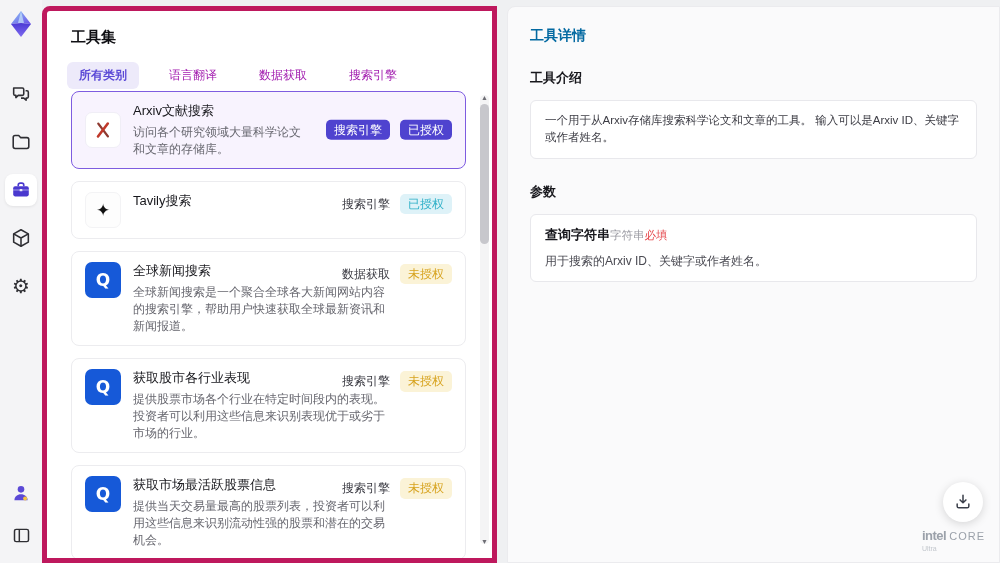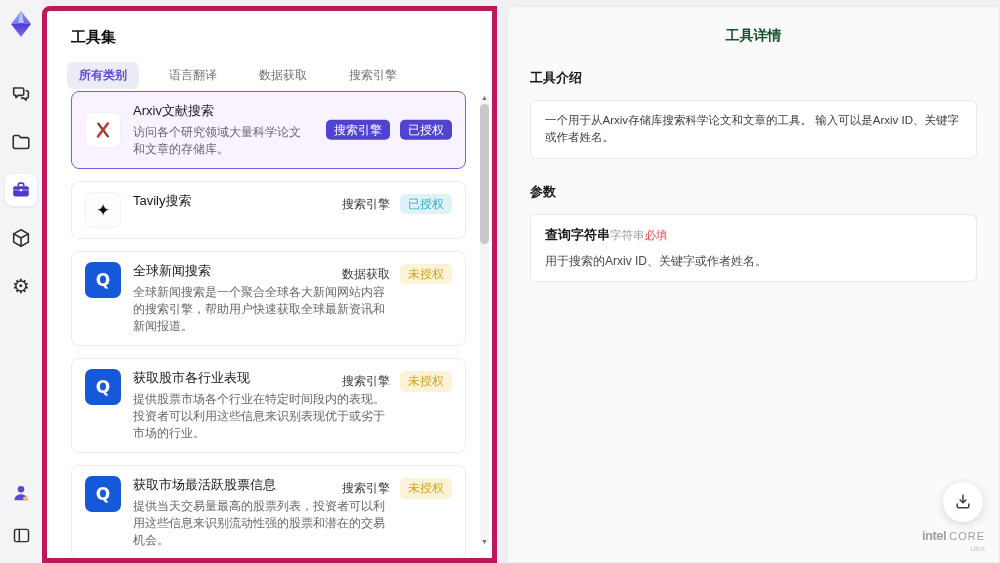--- a/index.html
+++ b/index.html
@@ -12,21 +12,21 @@
   .rail-nav { display:flex; flex-direction:column; align-items:center; gap:16px; }
   .rail-item { width:32px; height:32px; display:flex; align-items:center; justify-content:center; border-radius:8px; cursor:pointer; }
   .rail-item.active { background:#ffffff; box-shadow:0 1px 3px rgba(0,0,0,.08); }
   .rail-bottom { margin-top:auto; display:flex; flex-direction:column; align-items:center; gap:10px; }
   .gear-glyph { font-size:20px; line-height:1; color:#2e2e33; }
 
   
   .list-panel { position:absolute; left:42px; top:6px; width:455px; height:557px; background:#fff; border:5px solid #be185d; border-radius:8px 0 0 0; overflow:hidden; }
   .page-title { font-size:15px; font-weight:bold; margin:17px 0 0 24px; color:#101014; }
   .tabs { display:flex; gap:18px; margin:15px 0 16px 20px; font-size:12px; }
-  .tab { padding:5px 12px; border-radius:6px; color:#737373; cursor:pointer; white-space:nowrap; }
+  .tab { padding:5px 12px; border-radius:6px; color:#a21caf; cursor:pointer; white-space:nowrap; }
   .tab.active { background:#edeafa; color:#5b49d6; font-weight:bold; }
   .cards { position:absolute; left:24px; right:26px; top:80px; bottom:0; }
   .card { position:relative; display:flex; gap:12px; padding:10px 13px; border:1px solid #ececef; border-radius:8px; margin-bottom:12px; background:#fff; align-items:flex-start; cursor:pointer; }
   .card.selected { background:#f8f3fe; border:1.5px solid #7e5ce0; align-items:center; }
   .icon-box { width:36px; height:36px; border-radius:7px; flex:none; display:flex; align-items:center; justify-content:center; }
   .icon-white { background:#fff; border:1px solid #f0eef6; }
   .icon-plain { background:#fdfdfd; border:1px solid #f3f3f5; }
   .icon-blue { background:#1659d8; }
   .q-glyph { color:#fff; font-weight:bold; font-size:17px; font-family:"DejaVu Sans",sans-serif; }
   .star-glyph { font-size:17px; color:#111; }
@@ -43,32 +43,32 @@
   .badge-yellow { background:#fbf3d7; color:#d7a31f; }
 
   
   .sb { position:absolute; right:3px; top:84px; bottom:14px; width:9px; background:#f4f4f5; border-radius:5px; }
   .sb-arrow { position:absolute; left:0; width:9px; height:9px; display:flex; align-items:center; justify-content:center; font-size:7px; color:#6d6d74; cursor:pointer; }
   .sb-up { top:-2px; } .sb-down { bottom:-2px; }
   .sb-thumb { position:absolute; left:0; top:9px; width:9px; height:140px; background:#c7c7cc; border-radius:5px; cursor:grab; }
 
   
   .details { position:absolute; left:507px; top:6px; right:0; height:557px; background:#fafafb; border:1px solid #ebebee; border-radius:8px 0 0 0; padding:20px 22px; }
-  .details-title { font-size:14px; font-weight:bold; color:#14532d;text-align:center; }
+  .details-title { font-size:14px; font-weight:bold; color:#0369a1; }
   .section-h { font-size:13px; font-weight:bold; color:#17171c; margin-top:24px; }
   .info-card { margin-top:13px; background:#fff; border:1px solid #e8e8ec; border-radius:6px; padding:11px 14px; }
   .intro-text { font-size:11.5px; color:#3c3c44; line-height:1.5; }
   .param-head { display:flex; align-items:baseline; }
   .param-name { font-size:13px; font-weight:bold; color:#17171c; }
   .param-type { font-size:11.5px; color:#9a9aa2; }
   .param-required { font-size:11.5px; color:#e5484d; }
   .param-desc { font-size:12px; color:#4a4a52; margin-top:9px; }
 
   .download-btn { position:absolute; right:16px; bottom:40px; width:40px; height:40px; border-radius:50%; background:#fff; box-shadow:0 2px 10px rgba(0,0,0,.15); display:flex; align-items:center; justify-content:center; cursor:pointer; }
-  .intel { position:absolute; right:14px; bottom:10px; color:#9ba1aa; text-align:right; line-height:1; }
+  .intel { position:absolute; right:14px; bottom:10px; color:#9ba1aa; text-align:left; line-height:1; }
   .intel .i1 { font-size:13px; font-weight:bold; letter-spacing:-.5px; }
   .intel .i2 { font-size:11px; letter-spacing:1px; margin-left:3px; }
   .intel .i3 { display:block; font-size:7px; color:#c3c7cd; margin-top:2px; }
 
   svg { display:block; }
 </style>
 </head>
 <body>
 
 <div class="rail">

